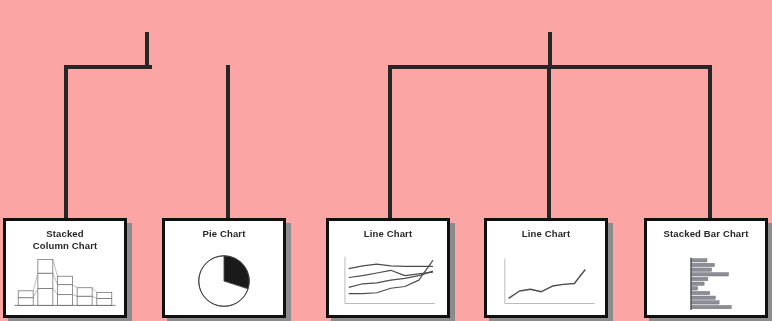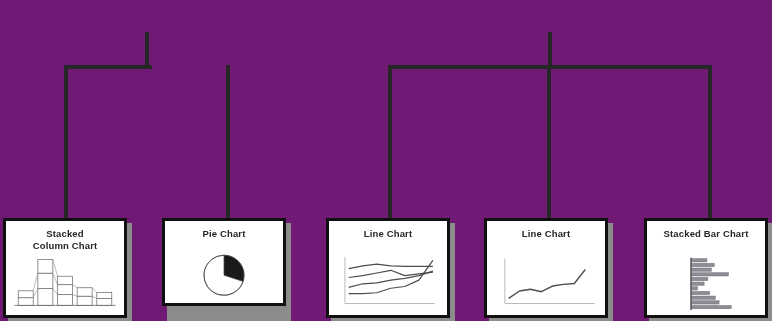--- a/index.html
+++ b/index.html
@@ -4,21 +4,21 @@
 <style>
   html, body {
     margin: 0;
     padding: 0;
     background: #000000;
   }
   #canvas {
     position: relative;
     width: 772px;
     height: 321px;
-    background: #701a75;
+    background: #fca5a5;
     overflow: hidden;
     font-family: "Liberation Sans", sans-serif;
   }
 
   
   .conn {
     position: absolute;
     background: #262626;
   }
 
@@ -93,21 +93,21 @@
           <line x1="47" y1="6.8000000000000025" x2="52" y2="24.84" stroke="#9a9a9a" stroke-width="0.7"></line>
           <line x1="68" y1="44.52" x2="73" y2="46.16" stroke="#9a9a9a" stroke-width="0.7"></line>
           <line x1="68" y1="33.86" x2="73" y2="37.14" stroke="#9a9a9a" stroke-width="0.7"></line>
           <line x1="89" y1="46.16" x2="94" y2="48.62" stroke="#9a9a9a" stroke-width="0.7"></line>
           <line x1="89" y1="37.14" x2="94" y2="42.059999999999995" stroke="#9a9a9a" stroke-width="0.7"></line>
           <line x1="6" y1="56" x2="114" y2="56" stroke="#6e6e6e" stroke-width="0.9"></line>
         </svg>
       </div>
     </div>
     <div class="node-shadow" style="left: 167px; top: 223px; width: 124px; height: 100px; background: rgb(140, 140, 140);"></div>
-    <div class="node" style="left: 162px; top: 218px; width: 124px; height: 88px; border-color: rgb(16, 16, 16); background: rgb(255, 255, 255);">
+    <div class="node" style="left: 162px; top: 218px; width: 124px; height: 100px; border-color: rgb(16, 16, 16); background: rgb(255, 255, 255);">
       <div class="node-title" style="color: rgb(38, 38, 38);">Pie Chart</div>
       <div class="thumb">
         <svg viewBox="0 0 120 62" preserveAspectRatio="xMidYMid meet">
           <path d="M 60 30 L 60 3 A 27 27 0 0 1 85.67852593996915 38.34345884812358 Z" fill="#1a1a1a" stroke="#3a3a3a" stroke-width="0.9"></path>
           <path d="M 60 30 L 85.67852593996915 38.34345884812358 A 27 27 0 1 1 59.99999999999999 3 Z" fill="#ffffff" stroke="#3a3a3a" stroke-width="0.9"></path>
           <circle cx="60" cy="30" r="27" fill="none" stroke="#3a3a3a" stroke-width="0.9"></circle>
         </svg>
       </div>
     </div>
     <div class="node-shadow" style="left: 331px; top: 223px; width: 124px; height: 100px; background: rgb(140, 140, 140);"></div>

